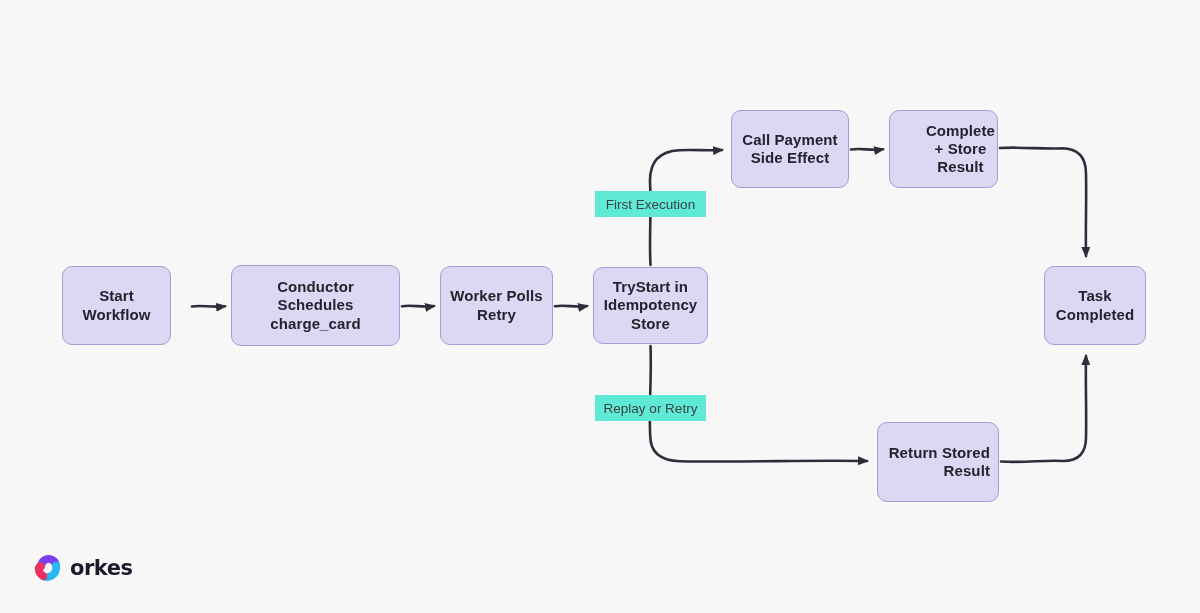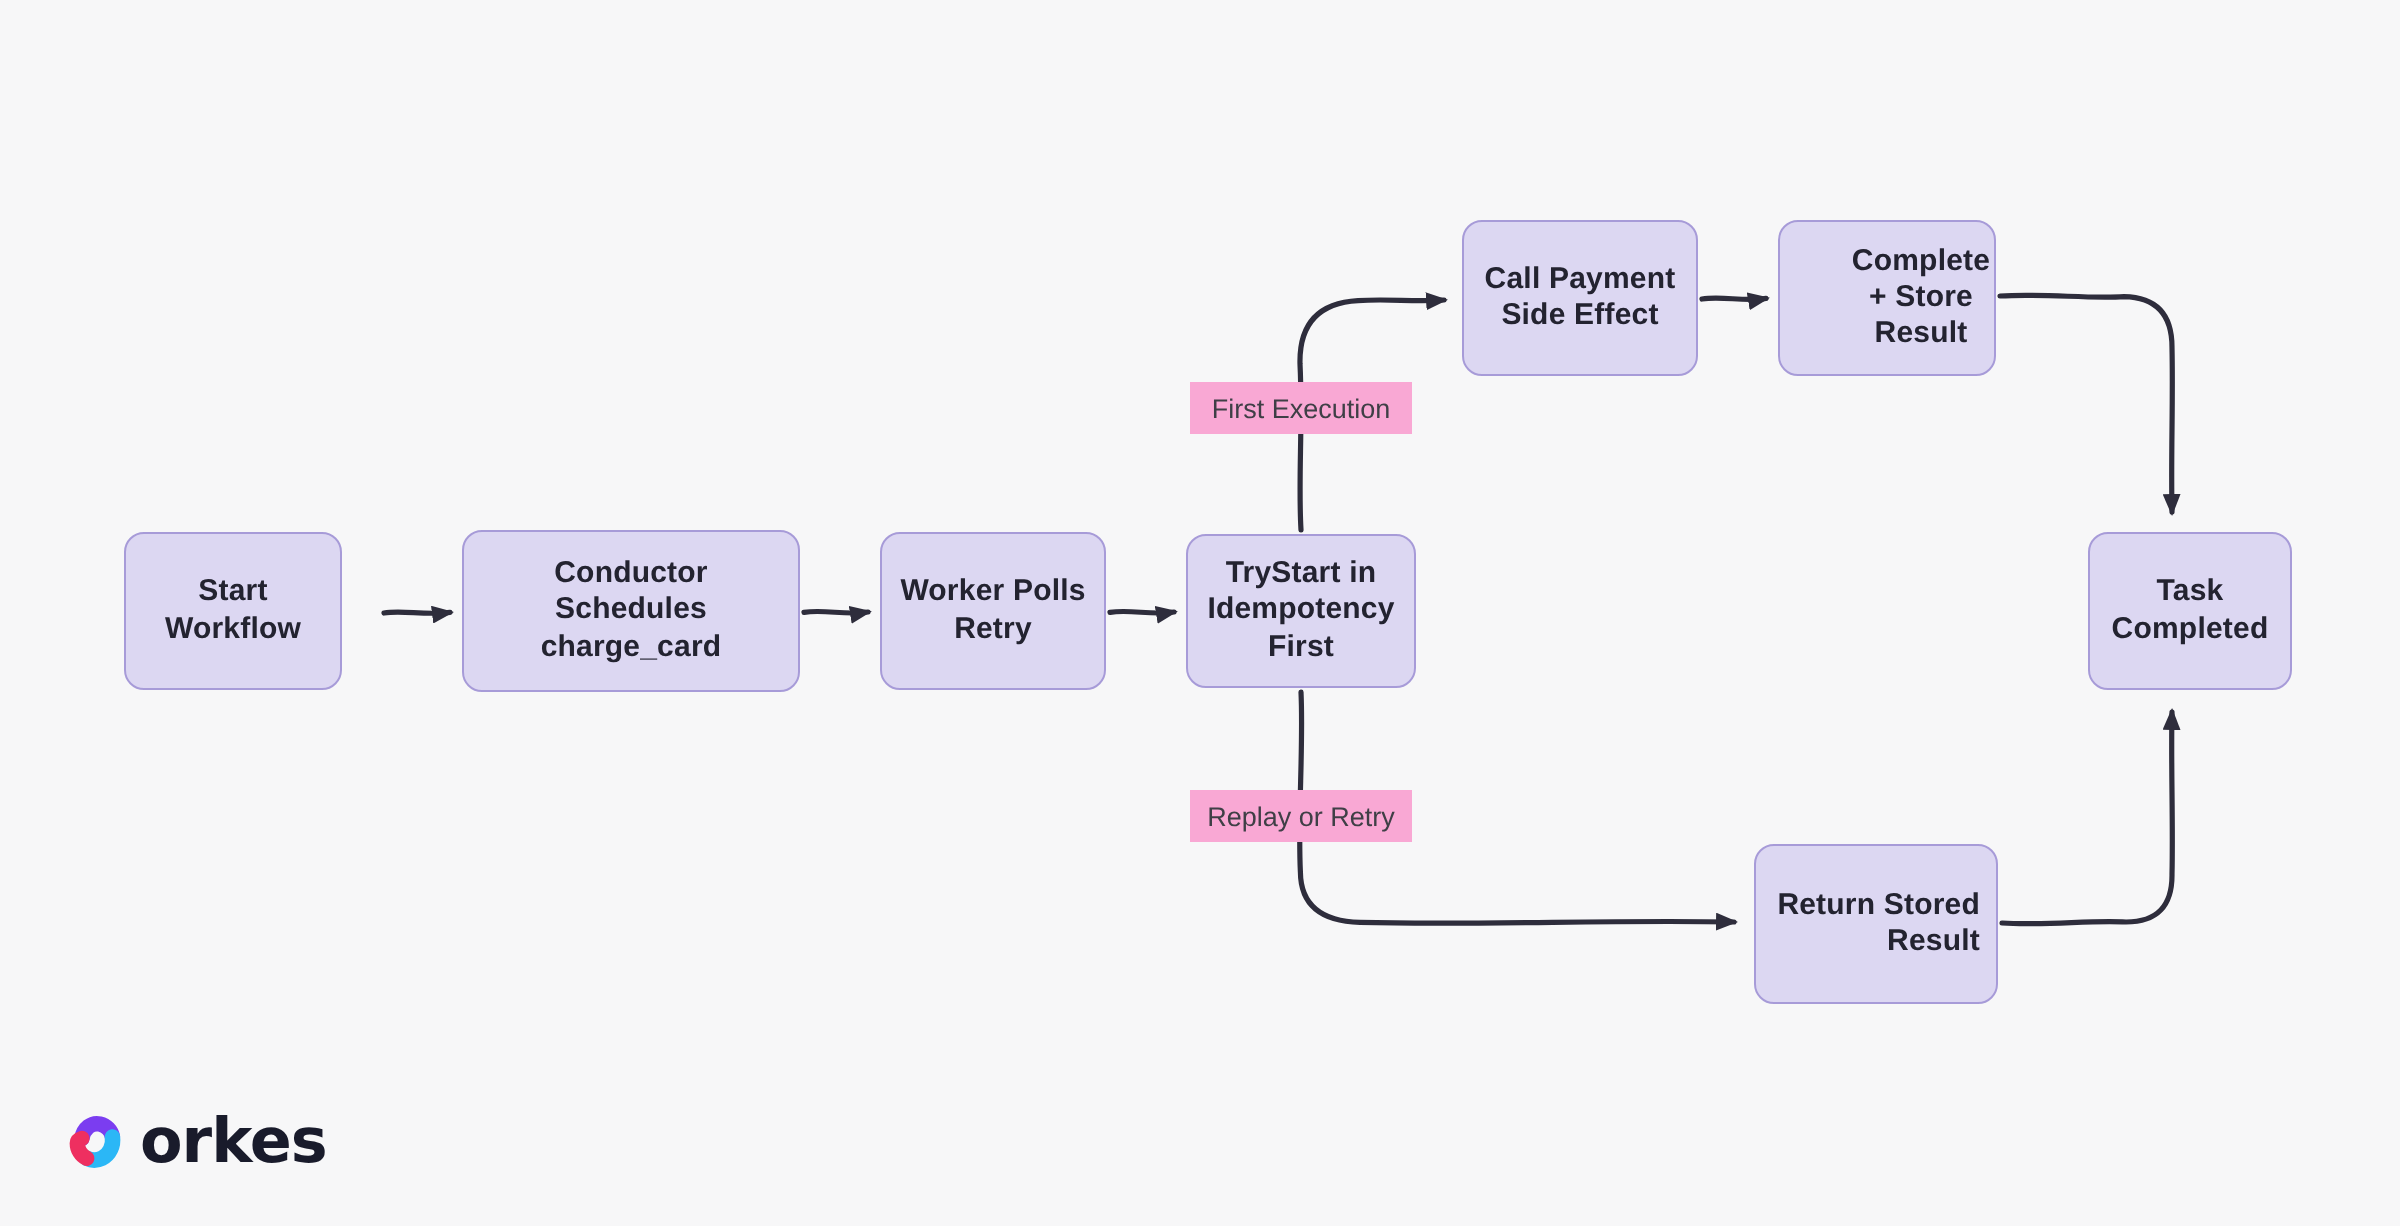--- a/index.html
+++ b/index.html
@@ -36,21 +36,21 @@
   #n-worker      { left: 440px; top: 266px; width: 113px; height: 79px; }
   #n-trystart    { left: 593px; top: 267px; width: 115px; height: 77px; }
   #n-callpayment { left: 731px; top: 110px; width: 118px; height: 78px; }
   #n-complete    { left: 889px; top: 110px; width: 109px; height: 78px; padding-left: 42px; }
   #n-taskdone    { left: 1044px; top: 266px; width: 102px; height: 79px; }
   #n-returnstored{ left: 877px; top: 422px; width: 122px; height: 80px; text-align: right; }
 
   .edge-label {
     position: absolute;
     z-index: 3;
-    background: #f9a8d4;
+    background: #5eead4;
     color: #3f3f46;
     font-size: 13.5px;
     font-weight: 400;
     display: flex;
     align-items: center;
     justify-content: center;
     white-space: nowrap;
   }
   #l-first  { left: 595px; top: 191px; width: 111px; height: 26px; }
   #l-replay { left: 595px; top: 395px; width: 111px; height: 26px; }
@@ -60,21 +60,21 @@
     left: 32px;
     top: 553px;
     z-index: 2;
     display: flex;
     align-items: center;
     gap: 7px;
   }
   .logo-text {
     font-family: "DejaVu Sans", "Liberation Sans", sans-serif;
     font-weight: 700;
-    font-size: 31px;
+    font-size: 21px;
     color: #191b2b;
     letter-spacing: -0.5px;
   }
 </style>
 </head>
 <body>
 
 <div class="canvas">
 
   <svg class="edges" width="1200" height="613" viewBox="0 0 1200 613">
@@ -98,21 +98,21 @@
   <div class="node" id="n-start">
     <span>Start Workflow</span>
   </div>
   <div class="node" id="n-conductor">
     <span>Conductor Schedules charge_card</span>
   </div>
   <div class="node" id="n-worker">
     <span>Worker Polls Retry</span>
   </div>
   <div class="node" id="n-trystart">
-    <span>TryStart in Idempotency First</span>
+    <span>TryStart in Idempotency Store</span>
   </div>
   <div class="node" id="n-callpayment">
     <span>Call Payment Side Effect</span>
   </div>
   <div class="node" id="n-complete">
     <span>Complete + Store Result</span>
   </div>
   <div class="node" id="n-taskdone">
     <span>Task Completed</span>
   </div>

